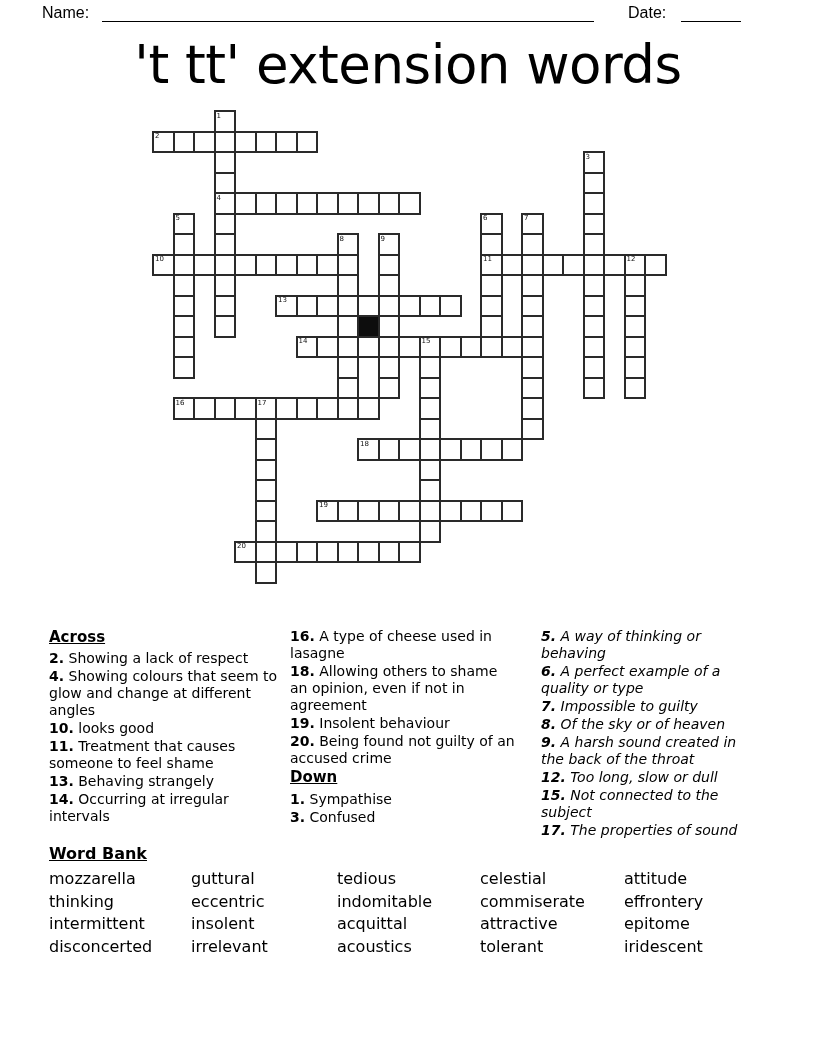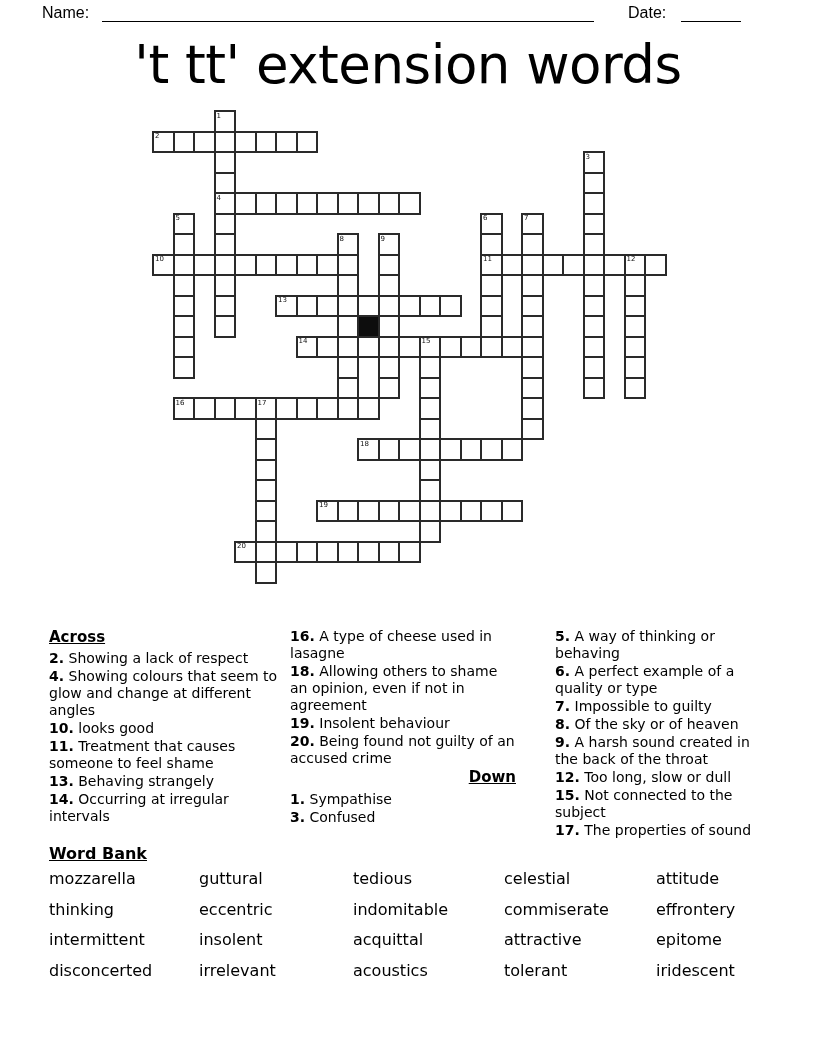--- a/index.html
+++ b/index.html
@@ -30,30 +30,30 @@
     font-family:"DejaVu Sans",sans-serif;pointer-events:none;
   }
   
   .clue-col{position:absolute;top:628px;font-size:14px;line-height:17px;color:#000;}
   .clue{margin:0 0 1px 0;}
   .clue .n{font-weight:bold;}
   .clue-heading{
     font-weight:bold;text-decoration:underline;font-size:15px;
     line-height:19px;margin:0 0 3px 0;
   }
-  .clue-heading.mid{margin-top:1px;margin-bottom:4px;text-align:right;}
+  .clue-heading.mid{margin-top:1px;margin-bottom:4px;}
   
   .wb-heading{
     position:absolute;left:49px;top:844px;font-weight:bold;text-decoration:underline;
     font-size:16px;line-height:20px;color:#000;
   }
   .wb-grid{
     position:absolute;left:49px;top:868px;width:724px;display:grid;
     grid-template-columns:142px 146px 143px 144px auto;
-    font-size:16px;line-height:22.5px;color:#000;gap:8px;
+    font-size:16px;line-height:22.5px;color:#000;
   }
 </style>
 </head>
 <body>
 
 <div class="page">
 
   <span class="hlabel" style="left:42px;">Name:</span>
   <span class="blank-line" style="left:102px;width:492px;"></span>
   <span class="hlabel" style="left:628px;">Date:</span>
@@ -268,21 +268,21 @@
         <p class="clue"><span class="n">18.</span><span> Allowing others to shame an opinion, even if not in agreement</span></p>
         <p class="clue"><span class="n">19.</span><span> Insolent behaviour</span></p>
         <p class="clue"><span class="n">20.</span><span> Being found not guilty of an accused crime</span></p>
       </div>
     <div class="clue-heading mid">Down</div>
     <div id="down-list-1">
         <p class="clue"><span class="n">1.</span><span> Sympathise</span></p>
         <p class="clue"><span class="n">3.</span><span> Confused</span></p>
       </div>
   </div>
-  <div class="clue-col" style="left:555px;width:216px;">
+  <div class="clue-col" style="left:541px;width:216px;font-style:italic;">
     <div id="down-list-2">
         <p class="clue"><span class="n">5.</span><span> A way of thinking or behaving</span></p>
         <p class="clue"><span class="n">6.</span><span> A perfect example of a quality or type</span></p>
         <p class="clue"><span class="n">7.</span><span> Impossible to guilty</span></p>
         <p class="clue"><span class="n">8.</span><span> Of the sky or of heaven</span></p>
         <p class="clue"><span class="n">9.</span><span> A harsh sound created in the back of the throat</span></p>
         <p class="clue"><span class="n">12.</span><span> Too long, slow or dull</span></p>
         <p class="clue"><span class="n">15.</span><span> Not connected to the subject</span></p>
         <p class="clue"><span class="n">17.</span><span> The properties of sound</span></p>
       </div>

